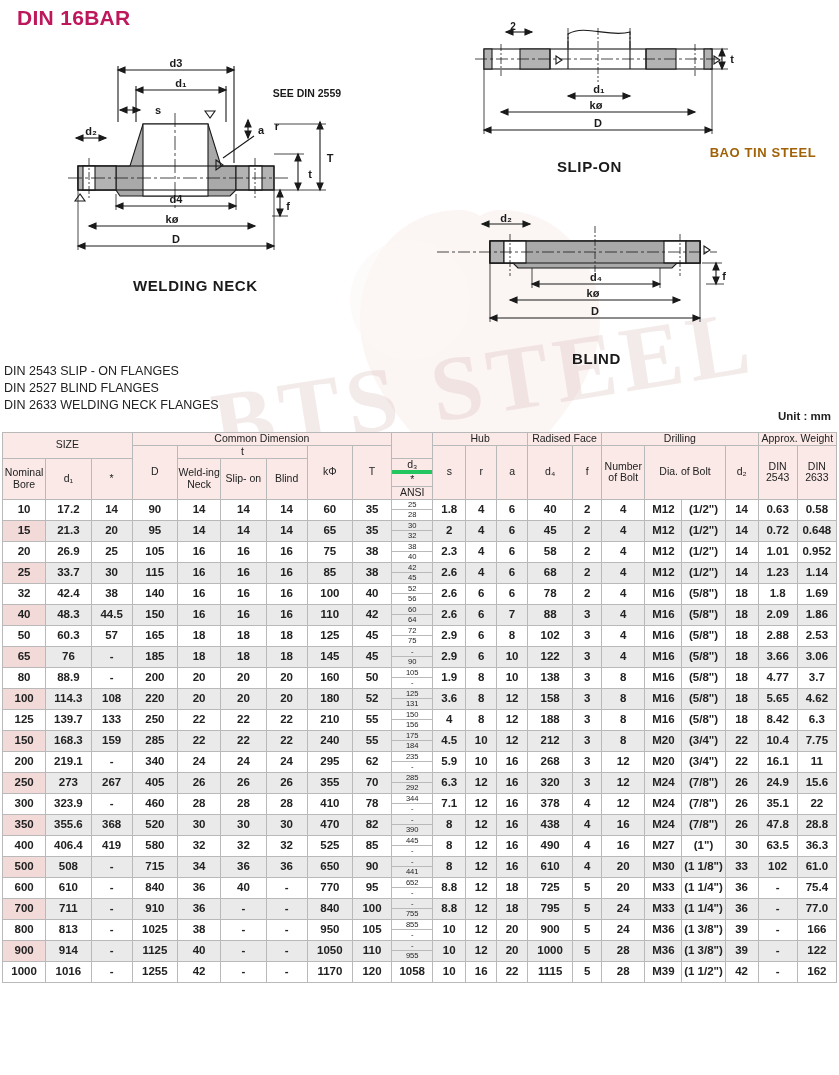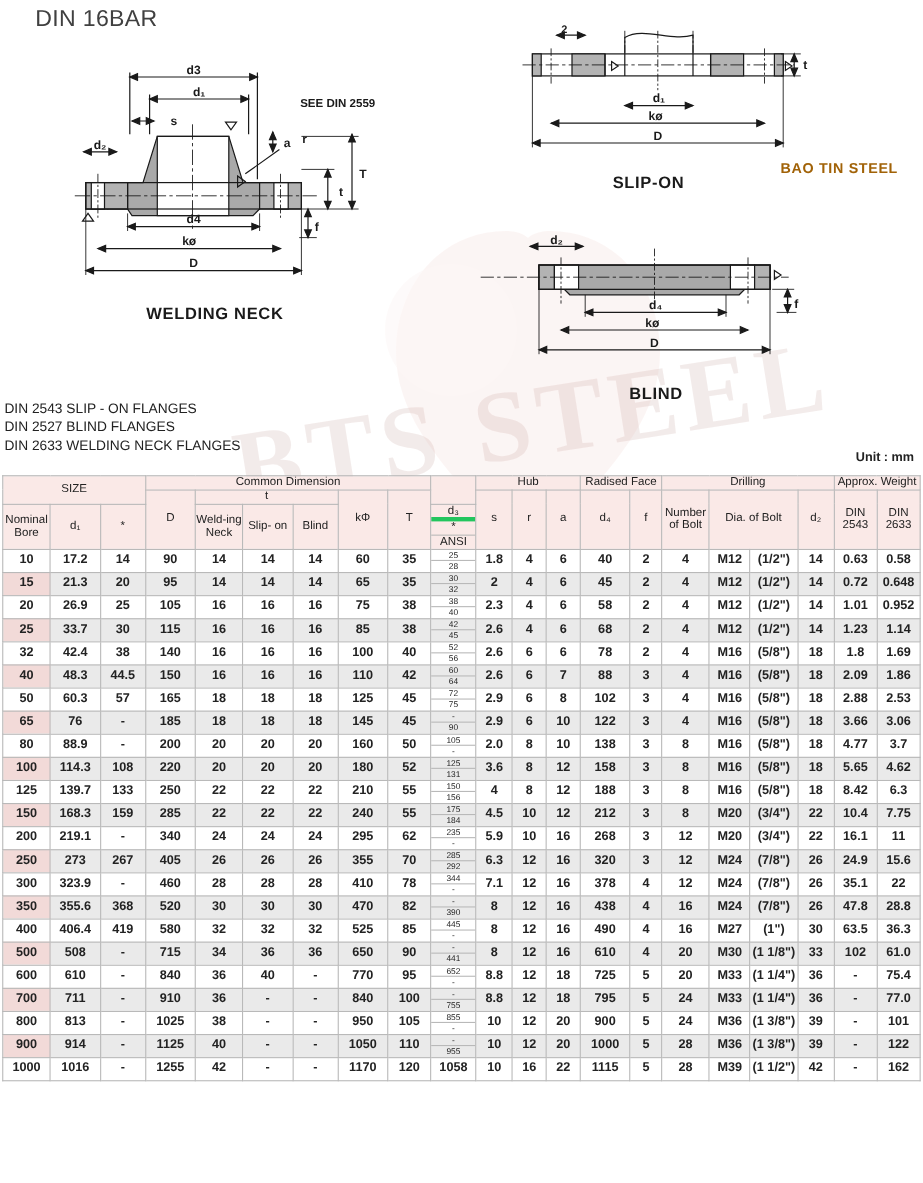--- a/index.html
+++ b/index.html
@@ -8,22 +8,22 @@
     font-family:"Liberation Sans",sans-serif;
     color:#2b2b2b;position:relative;overflow:hidden;
   }
   
   .watermark{position:absolute;left:160px;top:150px;width:640px;height:520px;
     opacity:.13;pointer-events:none;z-index:0;}
   .wm-text{position:absolute;left:210px;top:330px;font-size:92px;font-weight:bold;
     color:#c9a8a3;opacity:.22;letter-spacing:6px;transform:rotate(-9deg);
     font-family:"Liberation Serif",serif;pointer-events:none;z-index:0;white-space:nowrap;}
   
-  .page-title{position:absolute;left:32px;top:6px;font-size:21px;font-weight:normal;
-    color:#404040;letter-spacing:.3px;z-index:3;}
+  .page-title{position:absolute;left:17px;top:6px;font-size:21px;font-weight:bold;
+    color:#be185d;letter-spacing:.3px;z-index:3;}
   
   .logo{position:absolute;right:10px;top:142px;width:132px;text-align:center;z-index:3;}
   .logo-main{font-size:34px;font-weight:bold;font-style:italic;color:#e02020;
     letter-spacing:1px;line-height:1;text-shadow:1px 1px 0 #8b1010;}
   .logo-sub{font-size:13px;font-weight:bold;color:#a16207;letter-spacing:.6px;margin-top:3px;}
   
   .cap{position:absolute;font-size:15px;font-weight:bold;color:#1a1a1a;letter-spacing:.6px;z-index:3;text-align:center;}
   .cap-wn{left:133px;top:277px;}
   .cap-so{left:557px;top:158px;}
   .cap-bl{left:572px;top:350px;}
@@ -569,21 +569,21 @@
         <td>200</td>
         <td>20</td>
         <td>20</td>
         <td>20</td>
         <td>160</td>
         <td>50</td>
         <td class="d3cell">
           <span class="d3a">105</span>
           <span class="d3b">-</span>
         </td>
-        <td>2.0</td>
+        <td>1.9</td>
         <td>8</td>
         <td>10</td>
         <td>138</td>
         <td>3</td>
         <td>8</td>
         <td>M16</td>
         <td class="thin">(5/8")</td>
         <td>18</td>
         <td>4.77</td>
         <td>3.7</td>
@@ -891,21 +891,21 @@
         <td>10</td>
         <td>12</td>
         <td>20</td>
         <td>900</td>
         <td>5</td>
         <td>24</td>
         <td>M36</td>
         <td class="thin">(1 3/8")</td>
         <td>39</td>
         <td>-</td>
-        <td>101</td>
+        <td>166</td>
       </tr>
       <tr class="alt">
         <td class="nb">900</td>
         <td>914</td>
         <td>-</td>
         <td>1125</td>
         <td>40</td>
         <td>-</td>
         <td>-</td>
         <td>1050</td>

